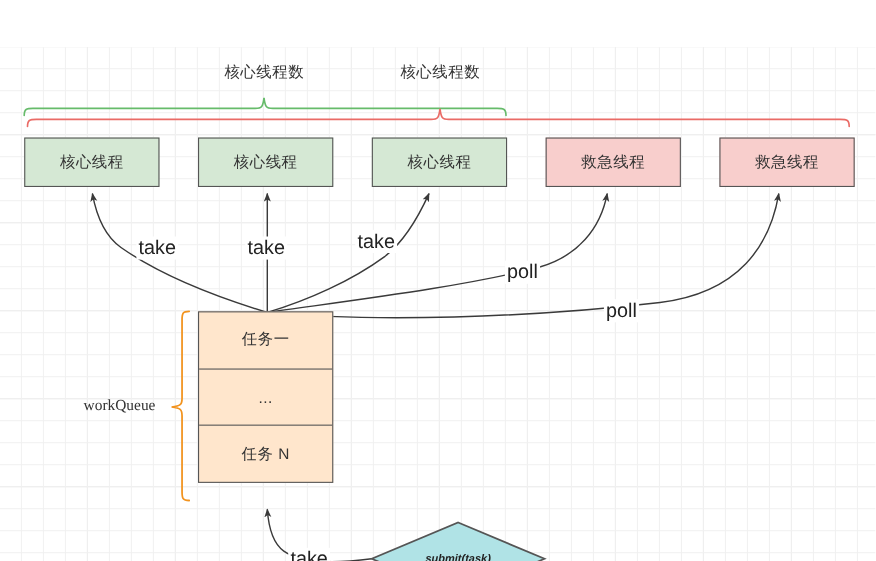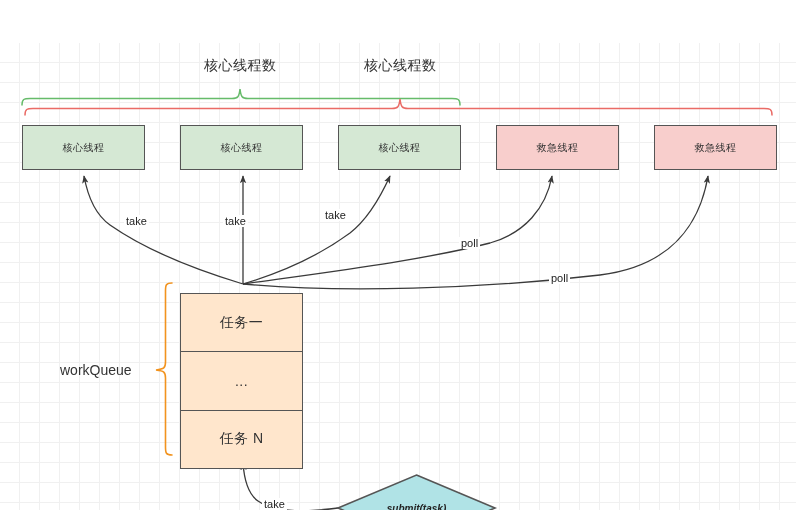--- a/index.html
+++ b/index.html
@@ -32,33 +32,33 @@
   }
   .thread-box {
     position: absolute;
     width: 123px;
     height: 45px;
     border: 1.6px solid #555555;
     box-sizing: border-box;
     display: flex;
     align-items: center;
     justify-content: center;
-    font-size: 10px;
+    font-size: 14px;
     color: #333333;
     letter-spacing: 0.5px;
   }
   .thread-box.core  { background: #d5e8d4; }
   .thread-box.rescue{ background: #f8cecc; }
 
   .queue {
     position: absolute;
     left: 180px;
-    top: 250px;
+    top: 240px;
     width: 123px;
-    height: 176px;
+    height: 156px;
     box-sizing: border-box;
     border: 1.6px solid #555555;
     background: #ffe6cc;
     display: flex;
     flex-direction: column;
   }
   .queue-cell {
     flex: 1 1 0;
     display: flex;
     align-items: center;
@@ -72,21 +72,21 @@
 
   .lbl {
     position: absolute;
     font-size: 14px;
     color: #333333;
     white-space: nowrap;
   }
   .lbl.cn { letter-spacing: 0.5px; }
   .edge-lbl {
     position: absolute;
-    font-size: 11px;
+    font-size: 18px;
     color: #222222;
     background: #ffffff;
     padding: 0 2px;
     white-space: nowrap;
   }
   .diamond-wrap {
     position: absolute;
     left: 338px;
     top: 432px;
     width: 157px;
@@ -148,21 +148,21 @@
       <path d="M338,465 C300,470 272,468 258,458 C248,451 244,434 243,420" fill="none" stroke="#3a3a3a" stroke-width="1.3" marker-end="url(#arrow)"></path>
     </g>
 
     <g>
       <polygon points="416.5,432 495,465 416.5,498 338,465" fill="#b0e3e6" stroke="#555555" stroke-width="1.6"></polygon>
     </g>
   </svg>
 
   <div class="lbl cn" style="left:204px; top:14px;">核心线程数</div>
   <div class="lbl cn" style="left:364px; top:14px;">核心线程数</div>
-  <div class="lbl" style="left:60px; top:319px;">workQueue</div>
+  <div class="lbl" style="left:76px; top:319px;font-family:Liberation Serif, serif;">workQueue</div>
 
   <div class="thread-box core" style="left:22px; top:82px;">
     <span>核心线程</span>
   </div>
   <div class="thread-box core" style="left:180px; top:82px;">
     <span>核心线程</span>
   </div>
   <div class="thread-box core" style="left:338px; top:82px;">
     <span>核心线程</span>
   </div>

